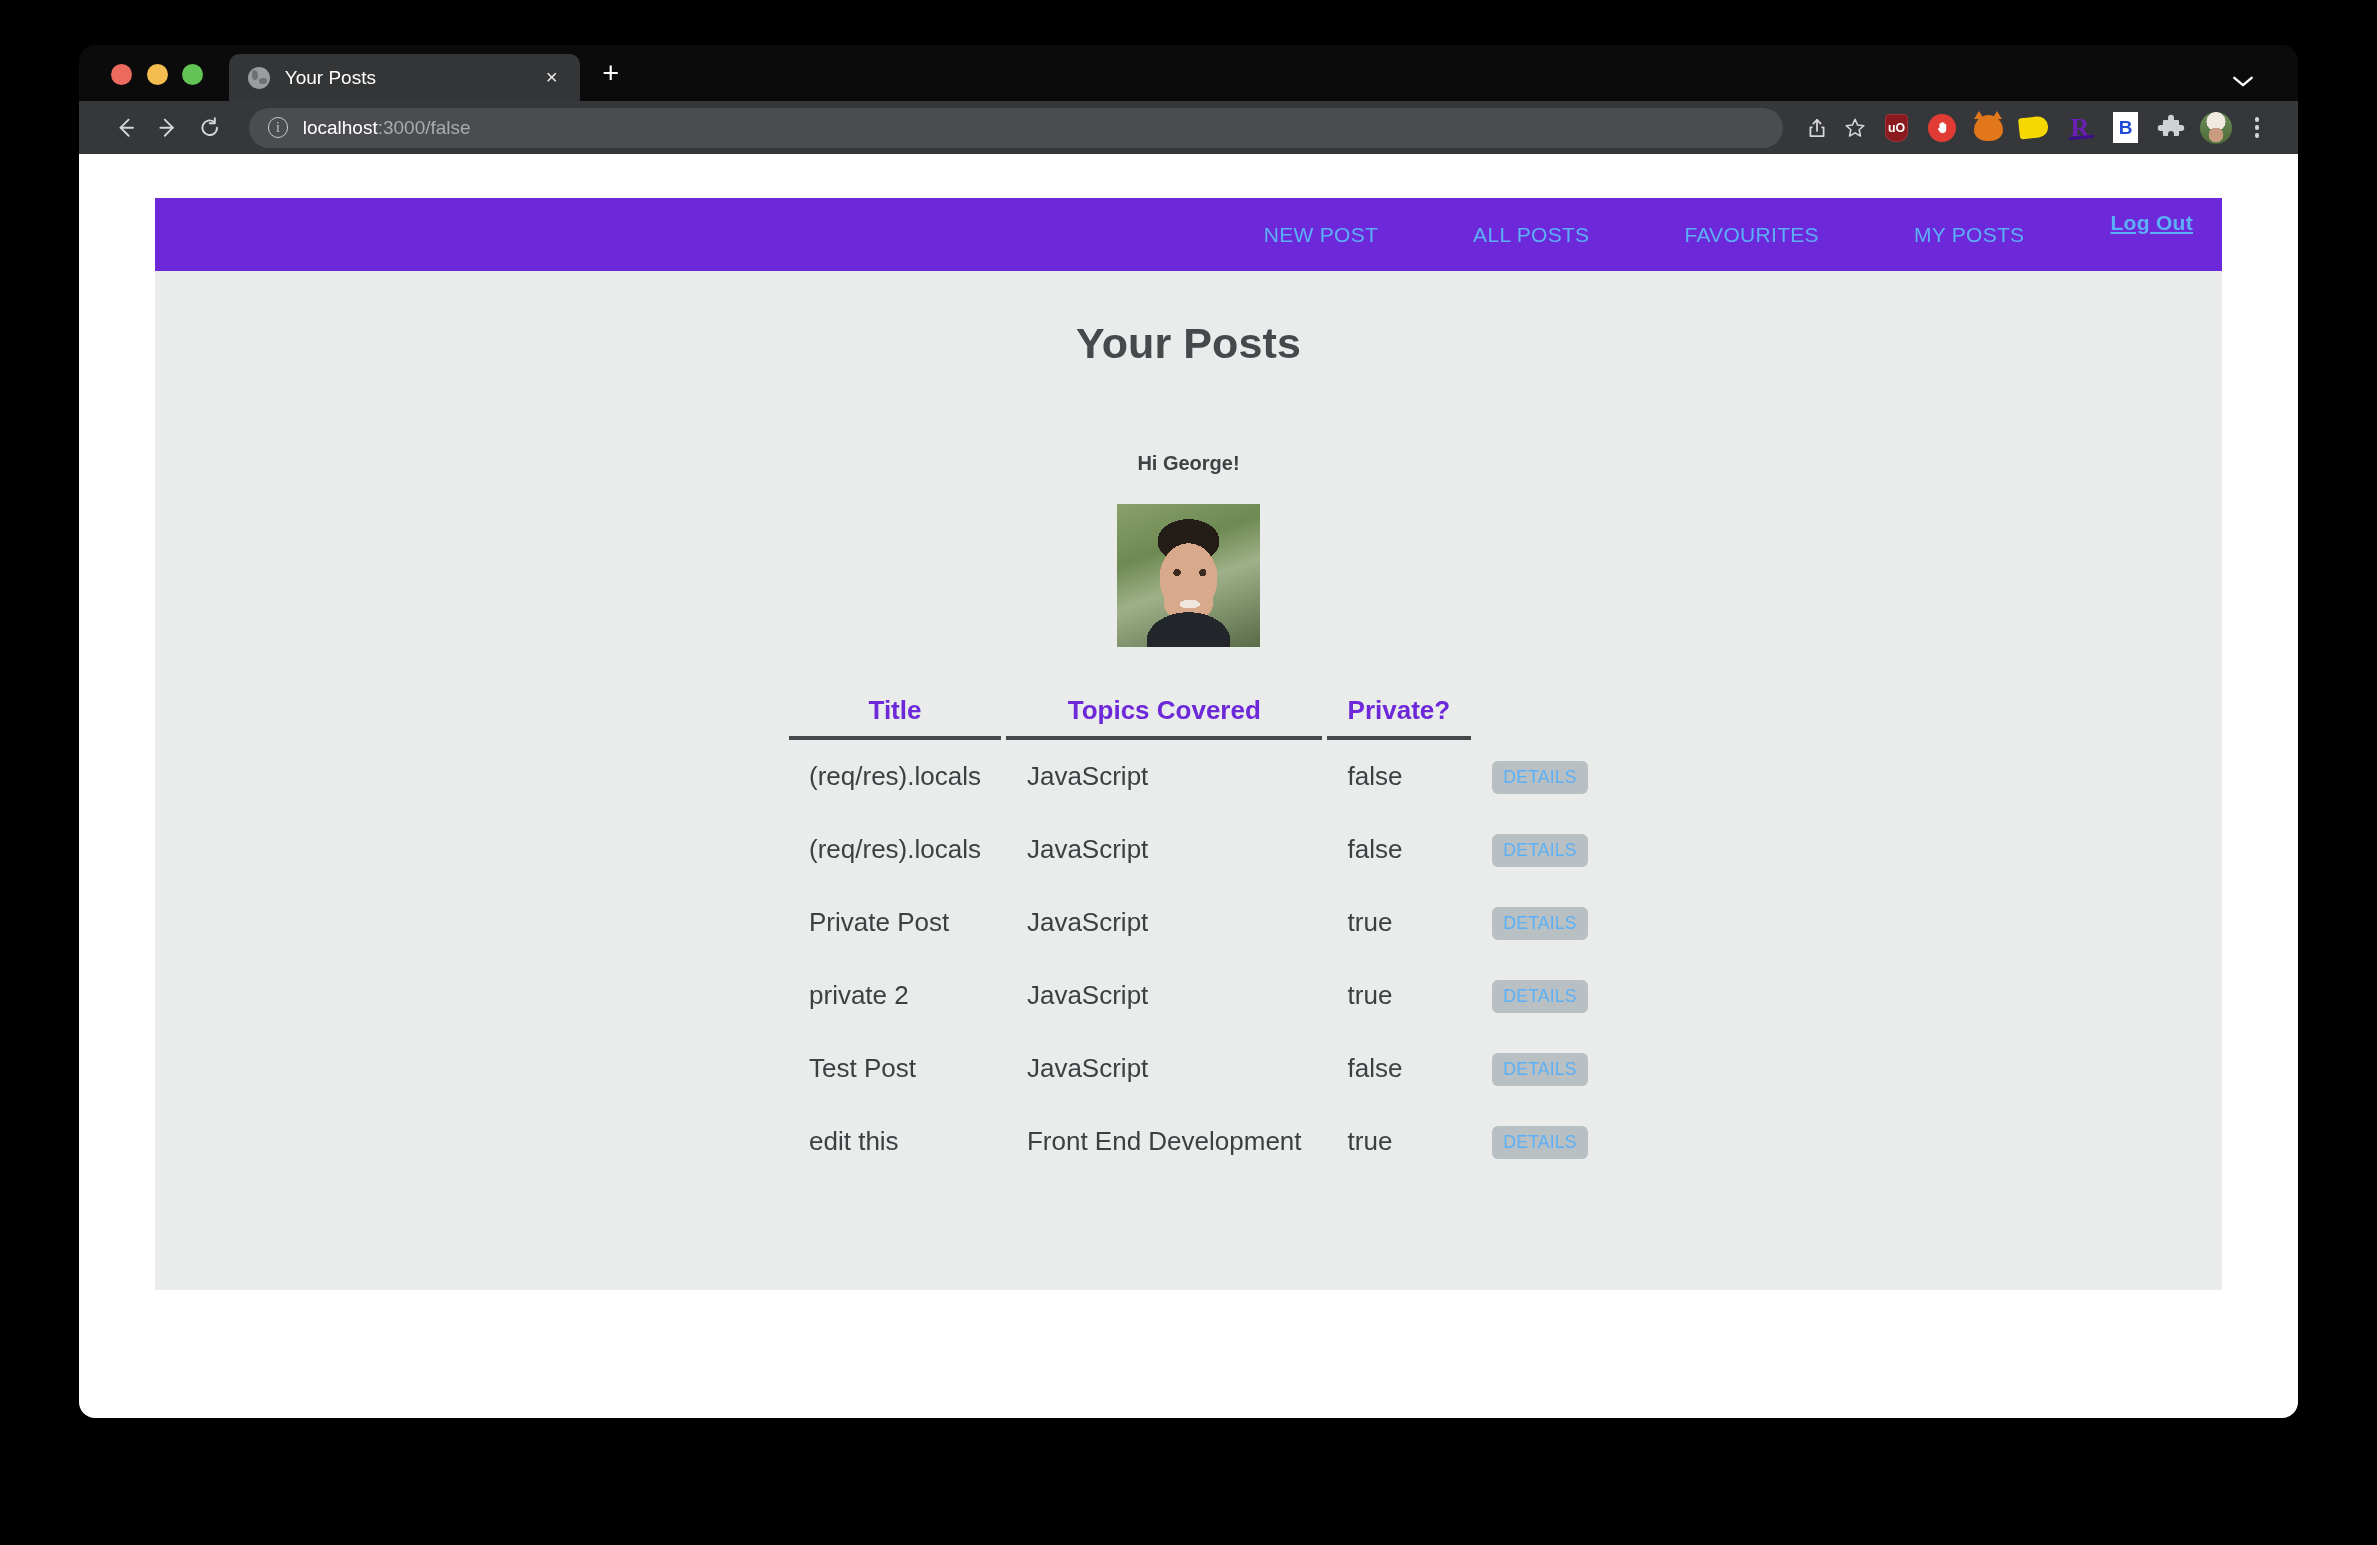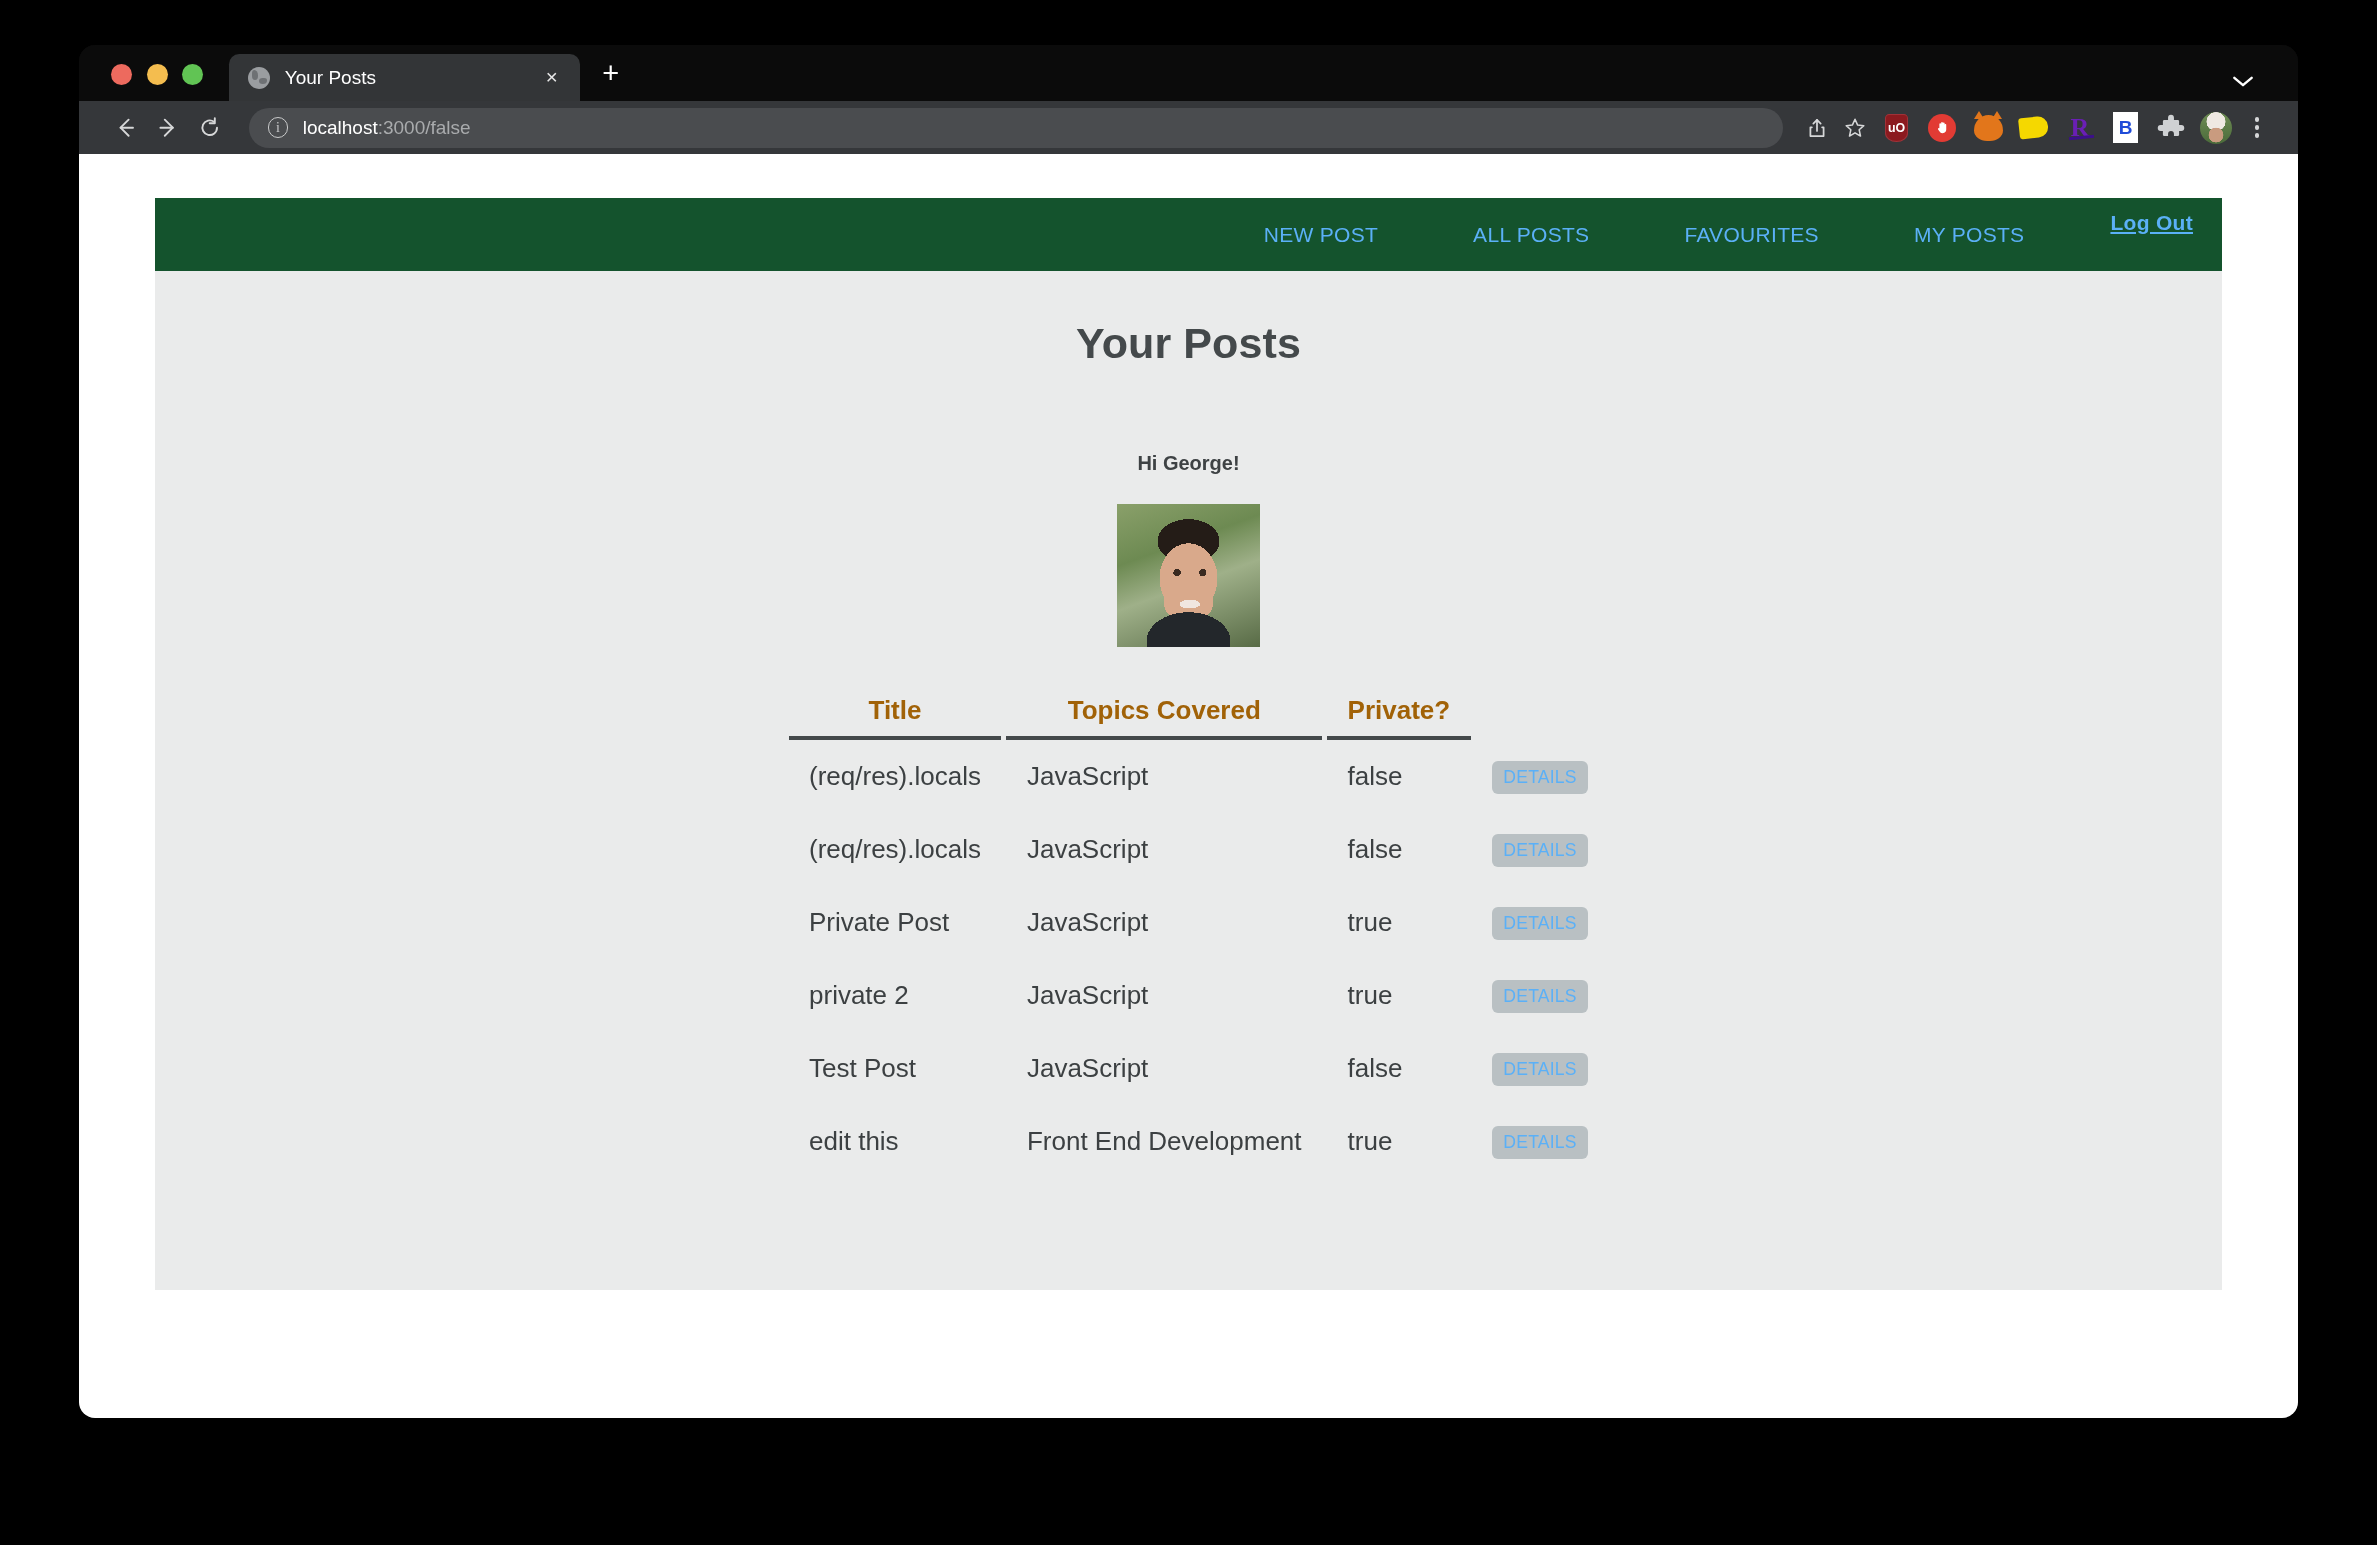--- a/index.html
+++ b/index.html
@@ -191,21 +191,21 @@
     padding: 44px 76px 0 76px;
     overflow: hidden;
   }
   .page {
     width: 100%;
     max-width: 2067px;
     margin: 0 auto;
   }
 
   .navbar {
-    background: #14532d;
+    background: #6d28d9;
     height: 73px;
     display: flex; align-items: center; justify-content: flex-end;
     padding-right: 29px;
   }
   .nav-link {
     color: #5bb0f7;
     font-size: 21px;
     text-decoration: none;
     letter-spacing: 0.3px;
     margin-left: 95px;
@@ -259,21 +259,21 @@
   }
 
   table.posts {
     margin: 48px auto 0 auto;
     border-collapse: separate;
     border-spacing: 5.9px 0;
   }
   table.posts th {
     font-size: 26px;
     font-weight: bold;
-    color: #a16207;
+    color: #6d28d9;
     padding: 0 20.5px 10.2px 20.5px;
     border-bottom: 4.4px solid #44494b;
     text-align: center;
     white-space: nowrap;
   }
   table.posts th.actions-col { border-bottom: none; padding: 0; }
   table.posts td {
     font-size: 26px;
     color: #3c4042;
     padding: 19px 20.5px;

